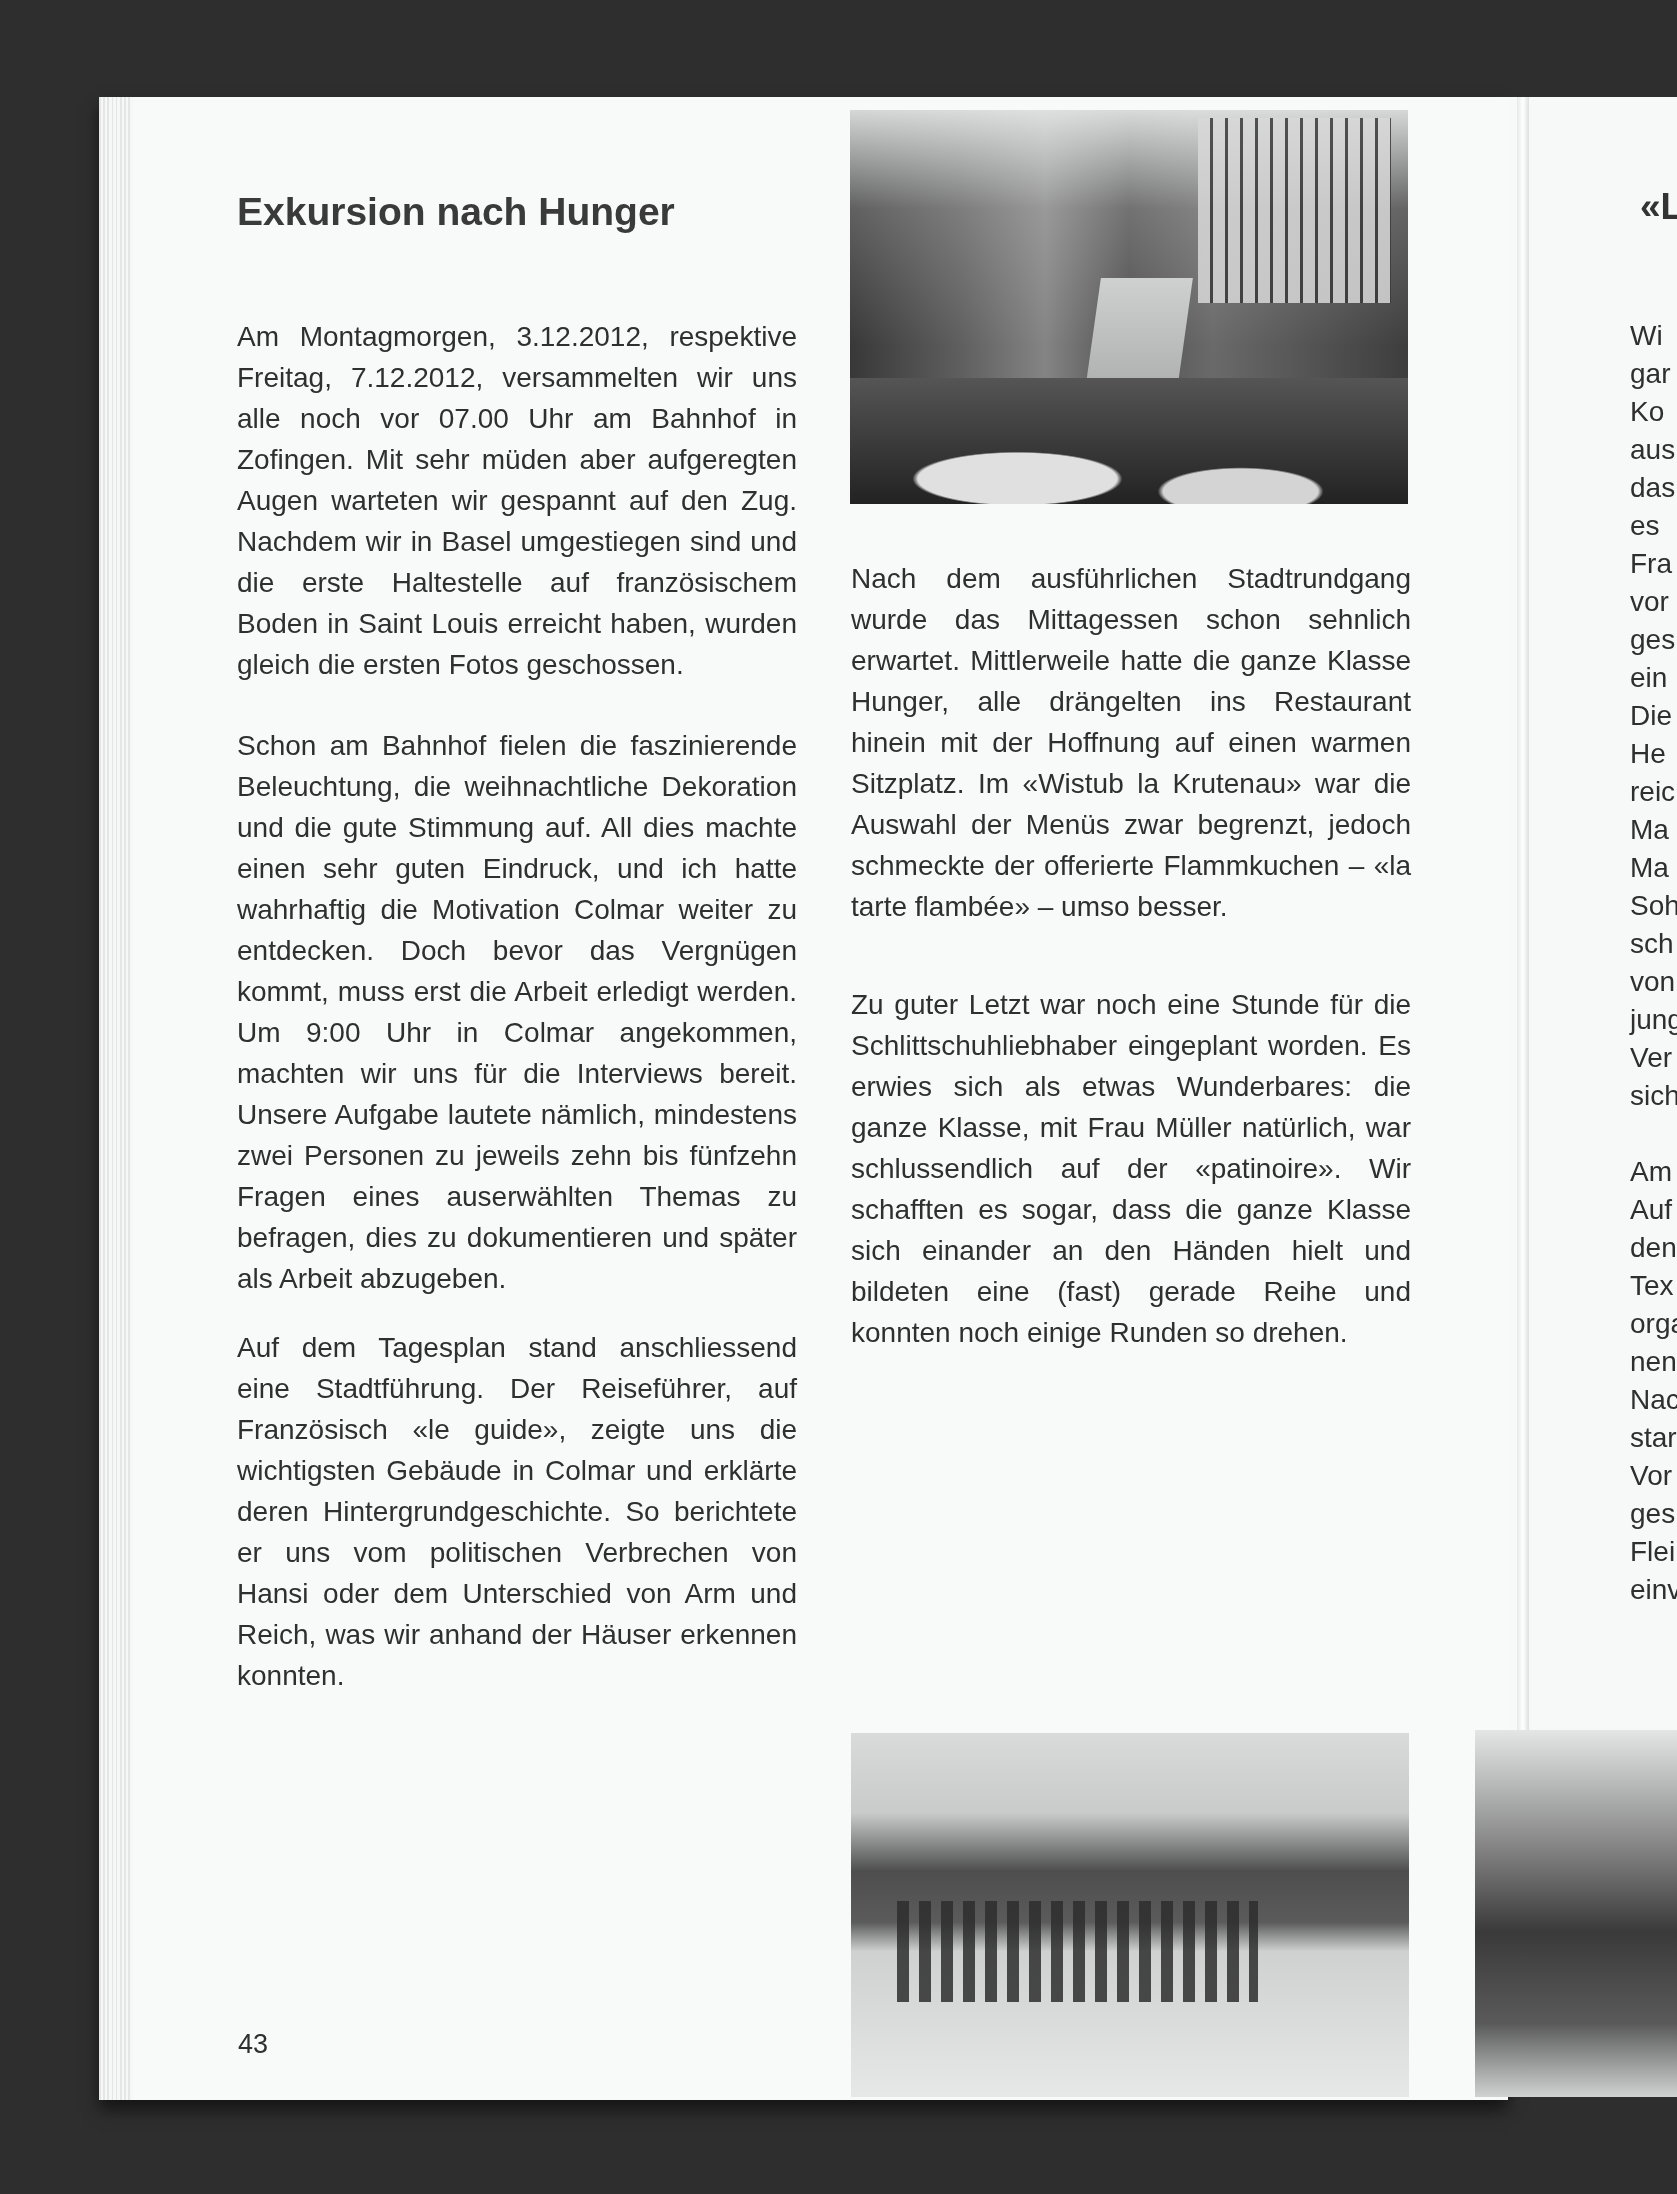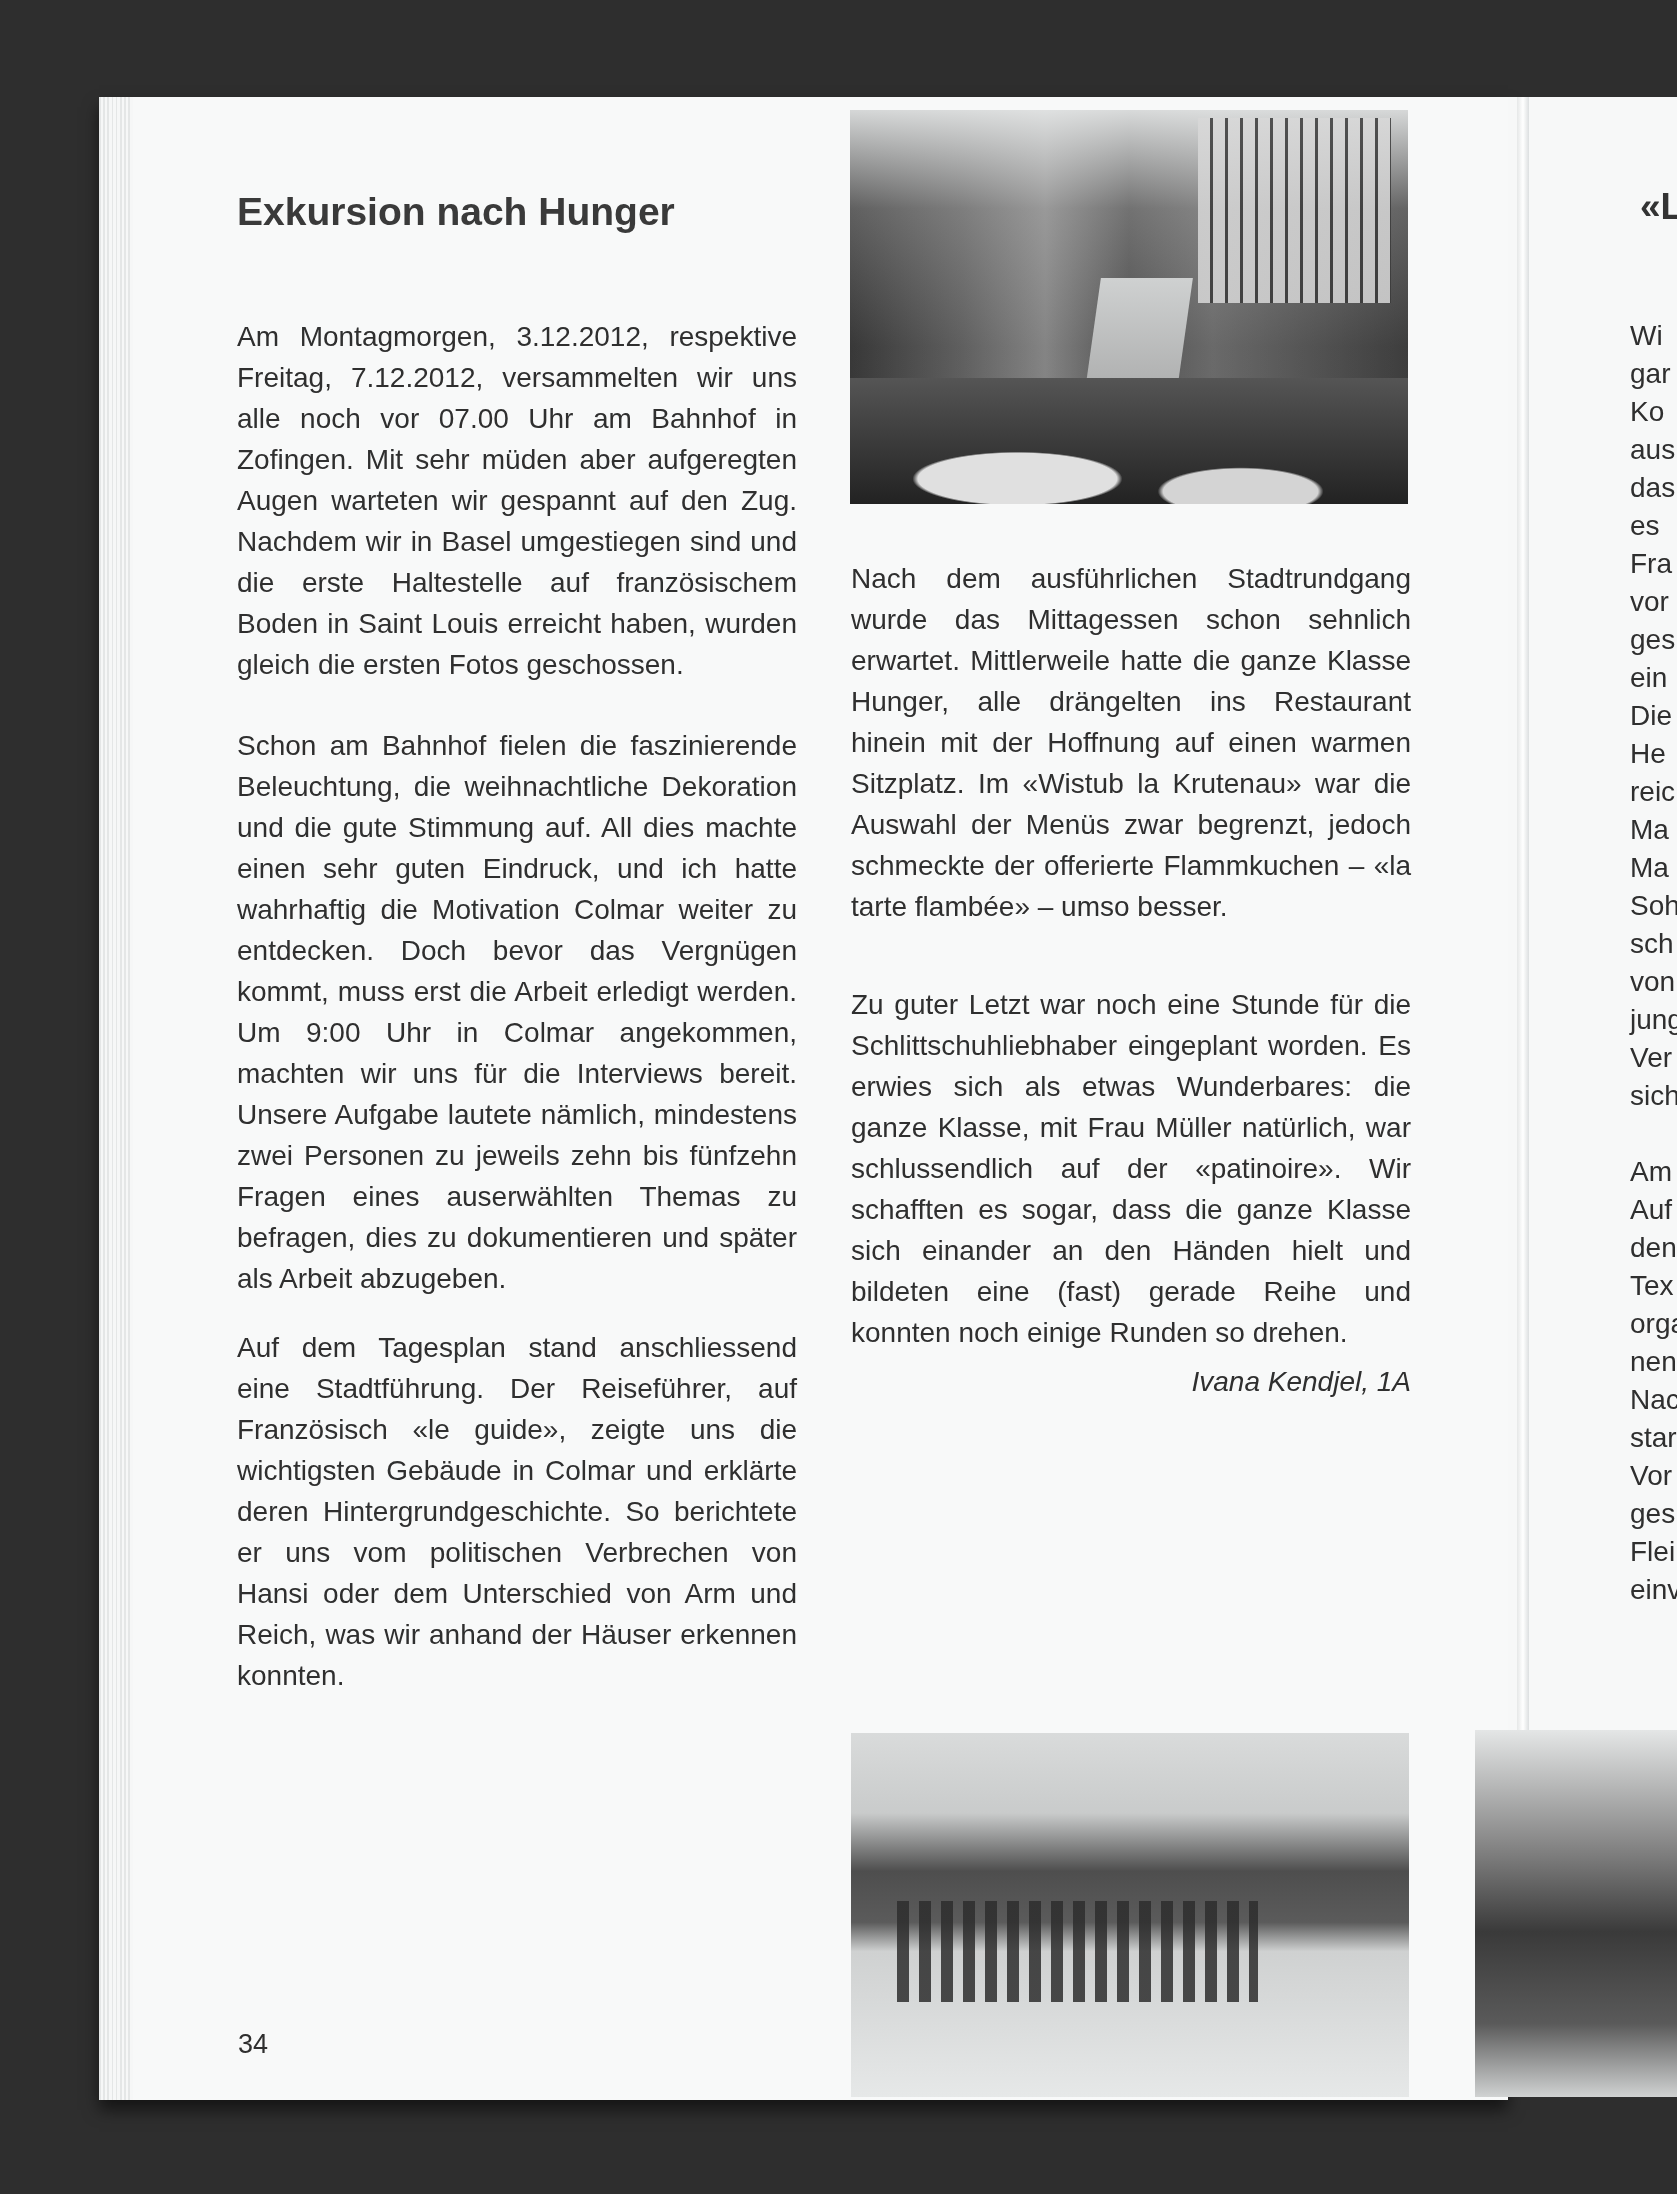--- a/index.html
+++ b/index.html
@@ -111,30 +111,29 @@
 
 <div class="photo photo-canal">
   <div class="house"></div>
   <div class="water"></div>
   <div class="foliage"></div>
 </div>
 
 <div class="col col-mid">
   <p style="margin-bottom:57px">Nach dem ausführlichen Stadtrundgang wurde das Mittagessen schon sehnlich erwartet. Mittlerweile hatte die ganze Klasse Hunger, alle drängelten ins Res­taurant hinein mit der Hoffnung auf einen warmen Sitzplatz. Im «Wistub la Kru­tenau» war die Auswahl der Menüs zwar begrenzt, jedoch schmeckte der offerier­te Flammkuchen – «la tarte flambée» – umso besser.</p>
   <p class="tight">Zu guter Letzt war noch eine Stunde für die Schlittschuhliebhaber eingeplant wor­den. Es erwies sich als etwas Wunder­bares: die ganze Klasse, mit Frau Müller natürlich, war schlussendlich auf der «pa­tinoire». Wir schafften es sogar, dass die ganze Klasse sich einander an den Hän­den hielt und bildeten eine (fast) gerade Reihe und konnten noch einige Runden so drehen.</p>
-  <span class="author">Ivana Kendjel, 1A</span>
 </div>
 
 <div class="photo photo-skating">
   <div class="skaters"></div>
 </div>
 
 <div class="photo photo-friends"></div>
 
-<div class="page-number">34</div>
+<div class="page-number">43</div>
 
 <div class="right-heading">«L</div>
 
 <div class="right-col" id="rightcol">
     <span class="line">Wi</span>
     <span class="line">gar</span>
     <span class="line">Ko</span>
     <span class="line">aus</span>
     <span class="line">das</span>
     <span class="line">es</span>

